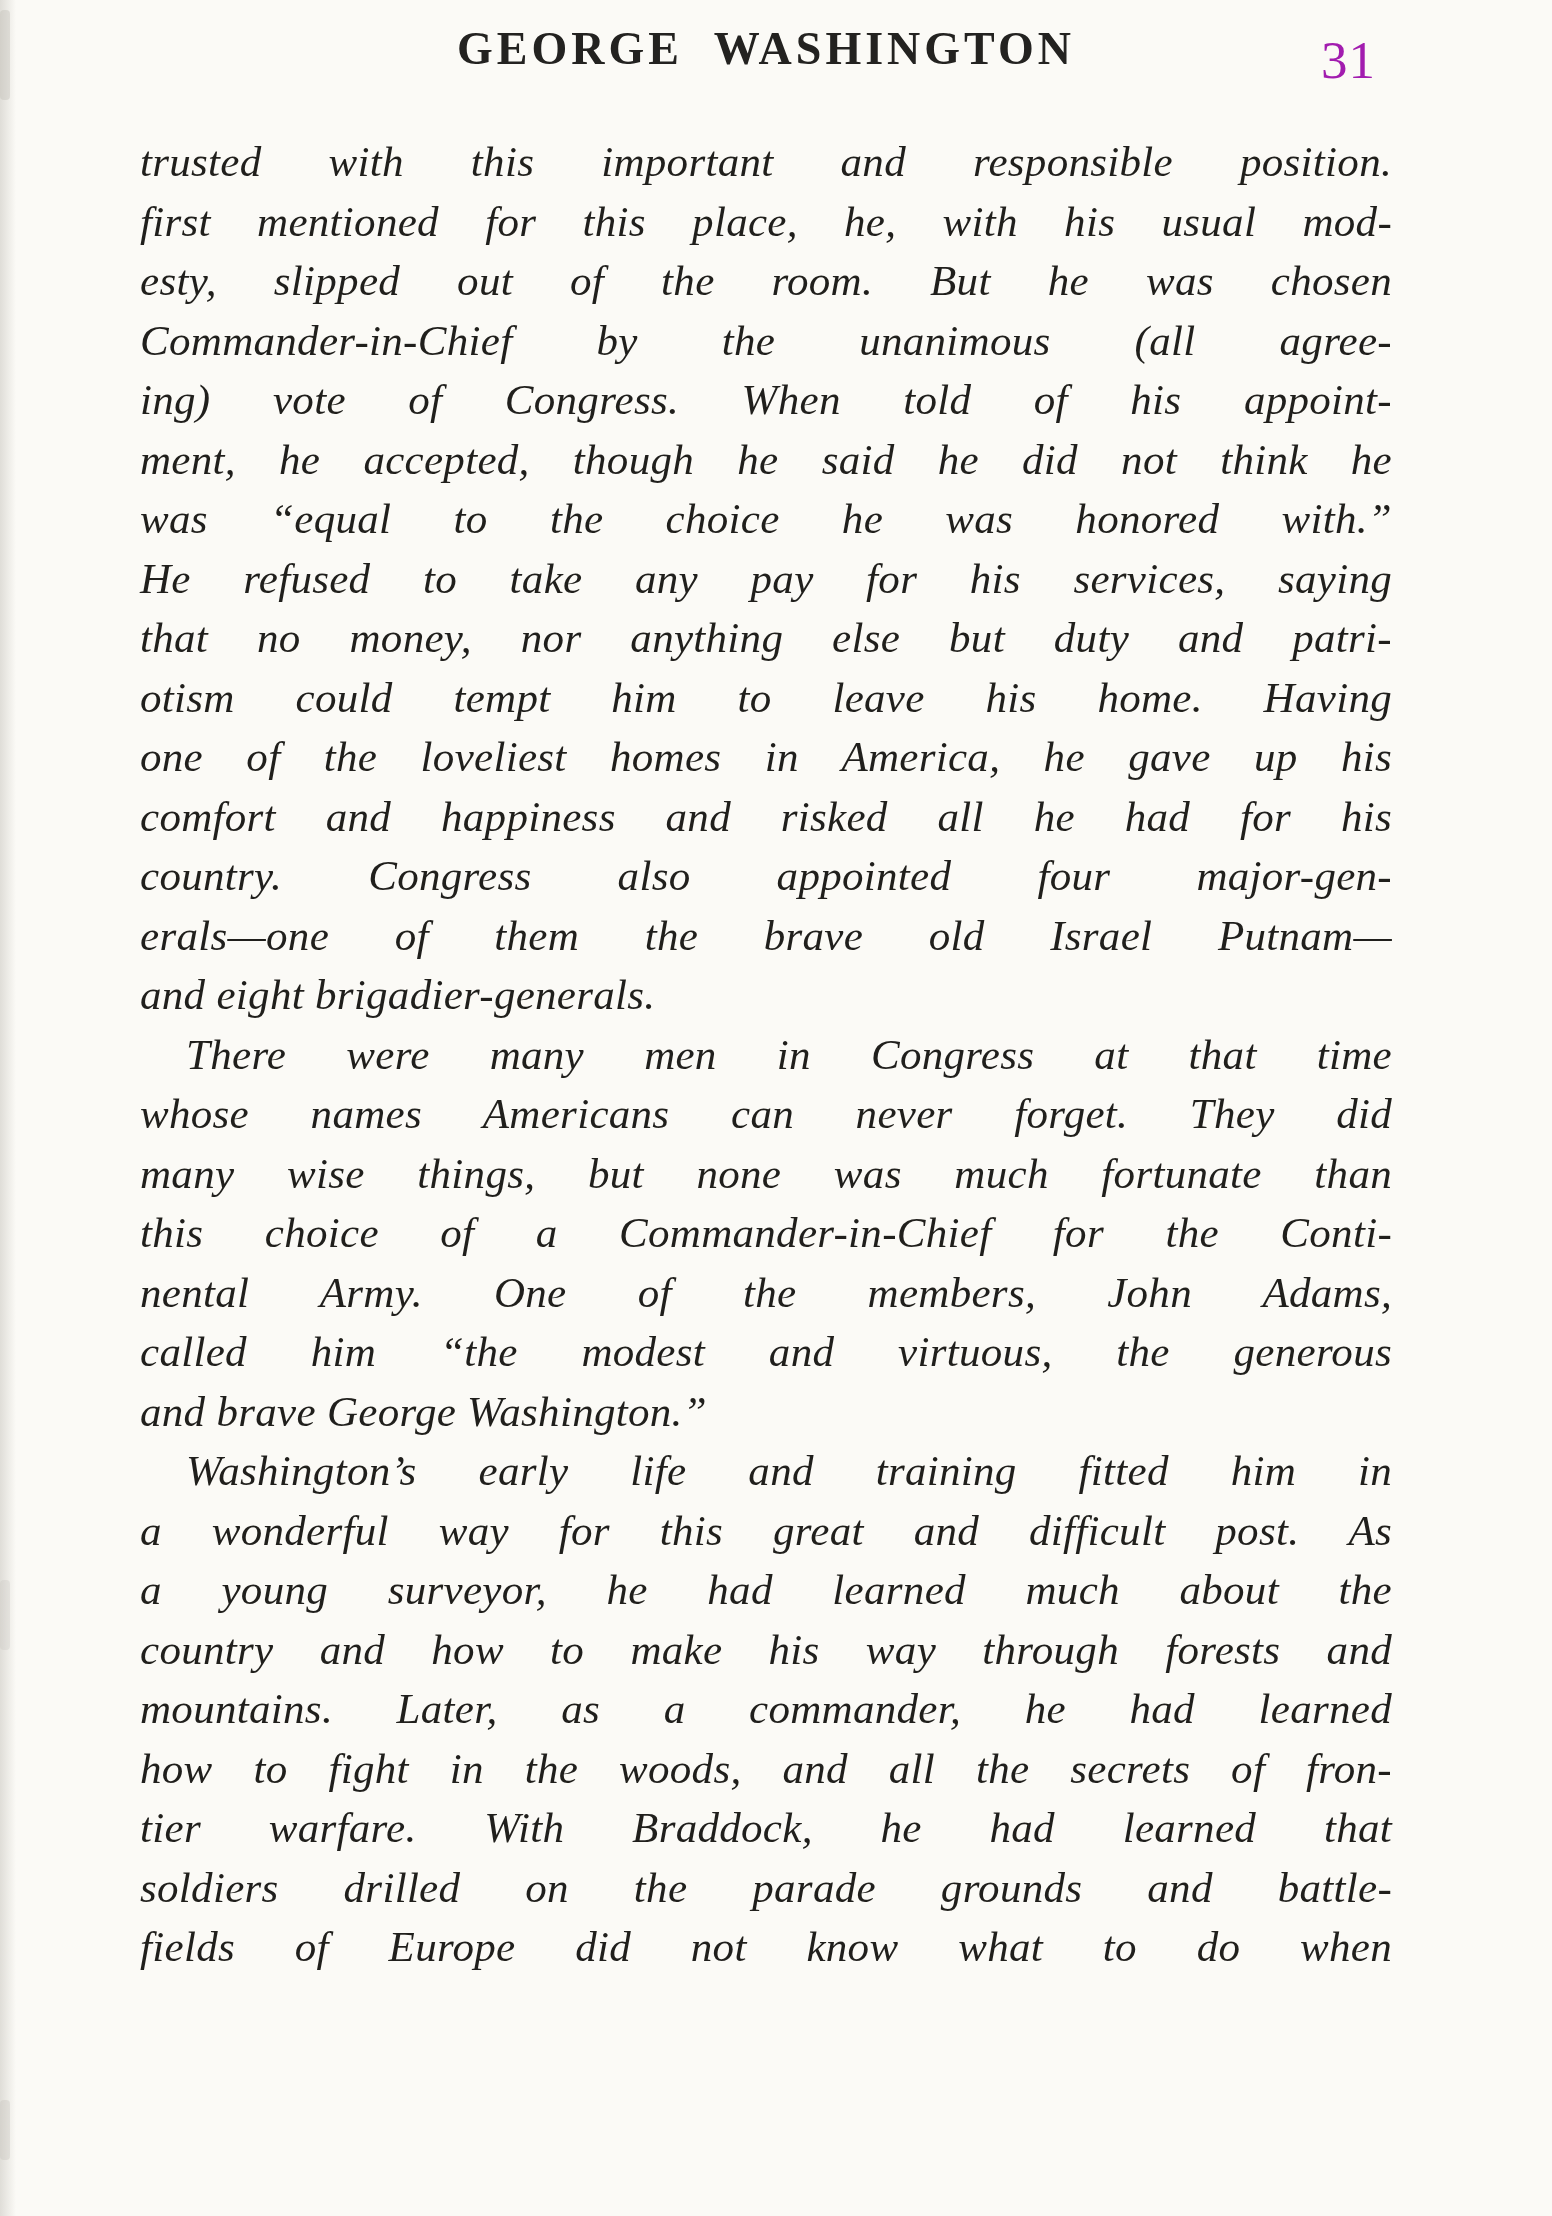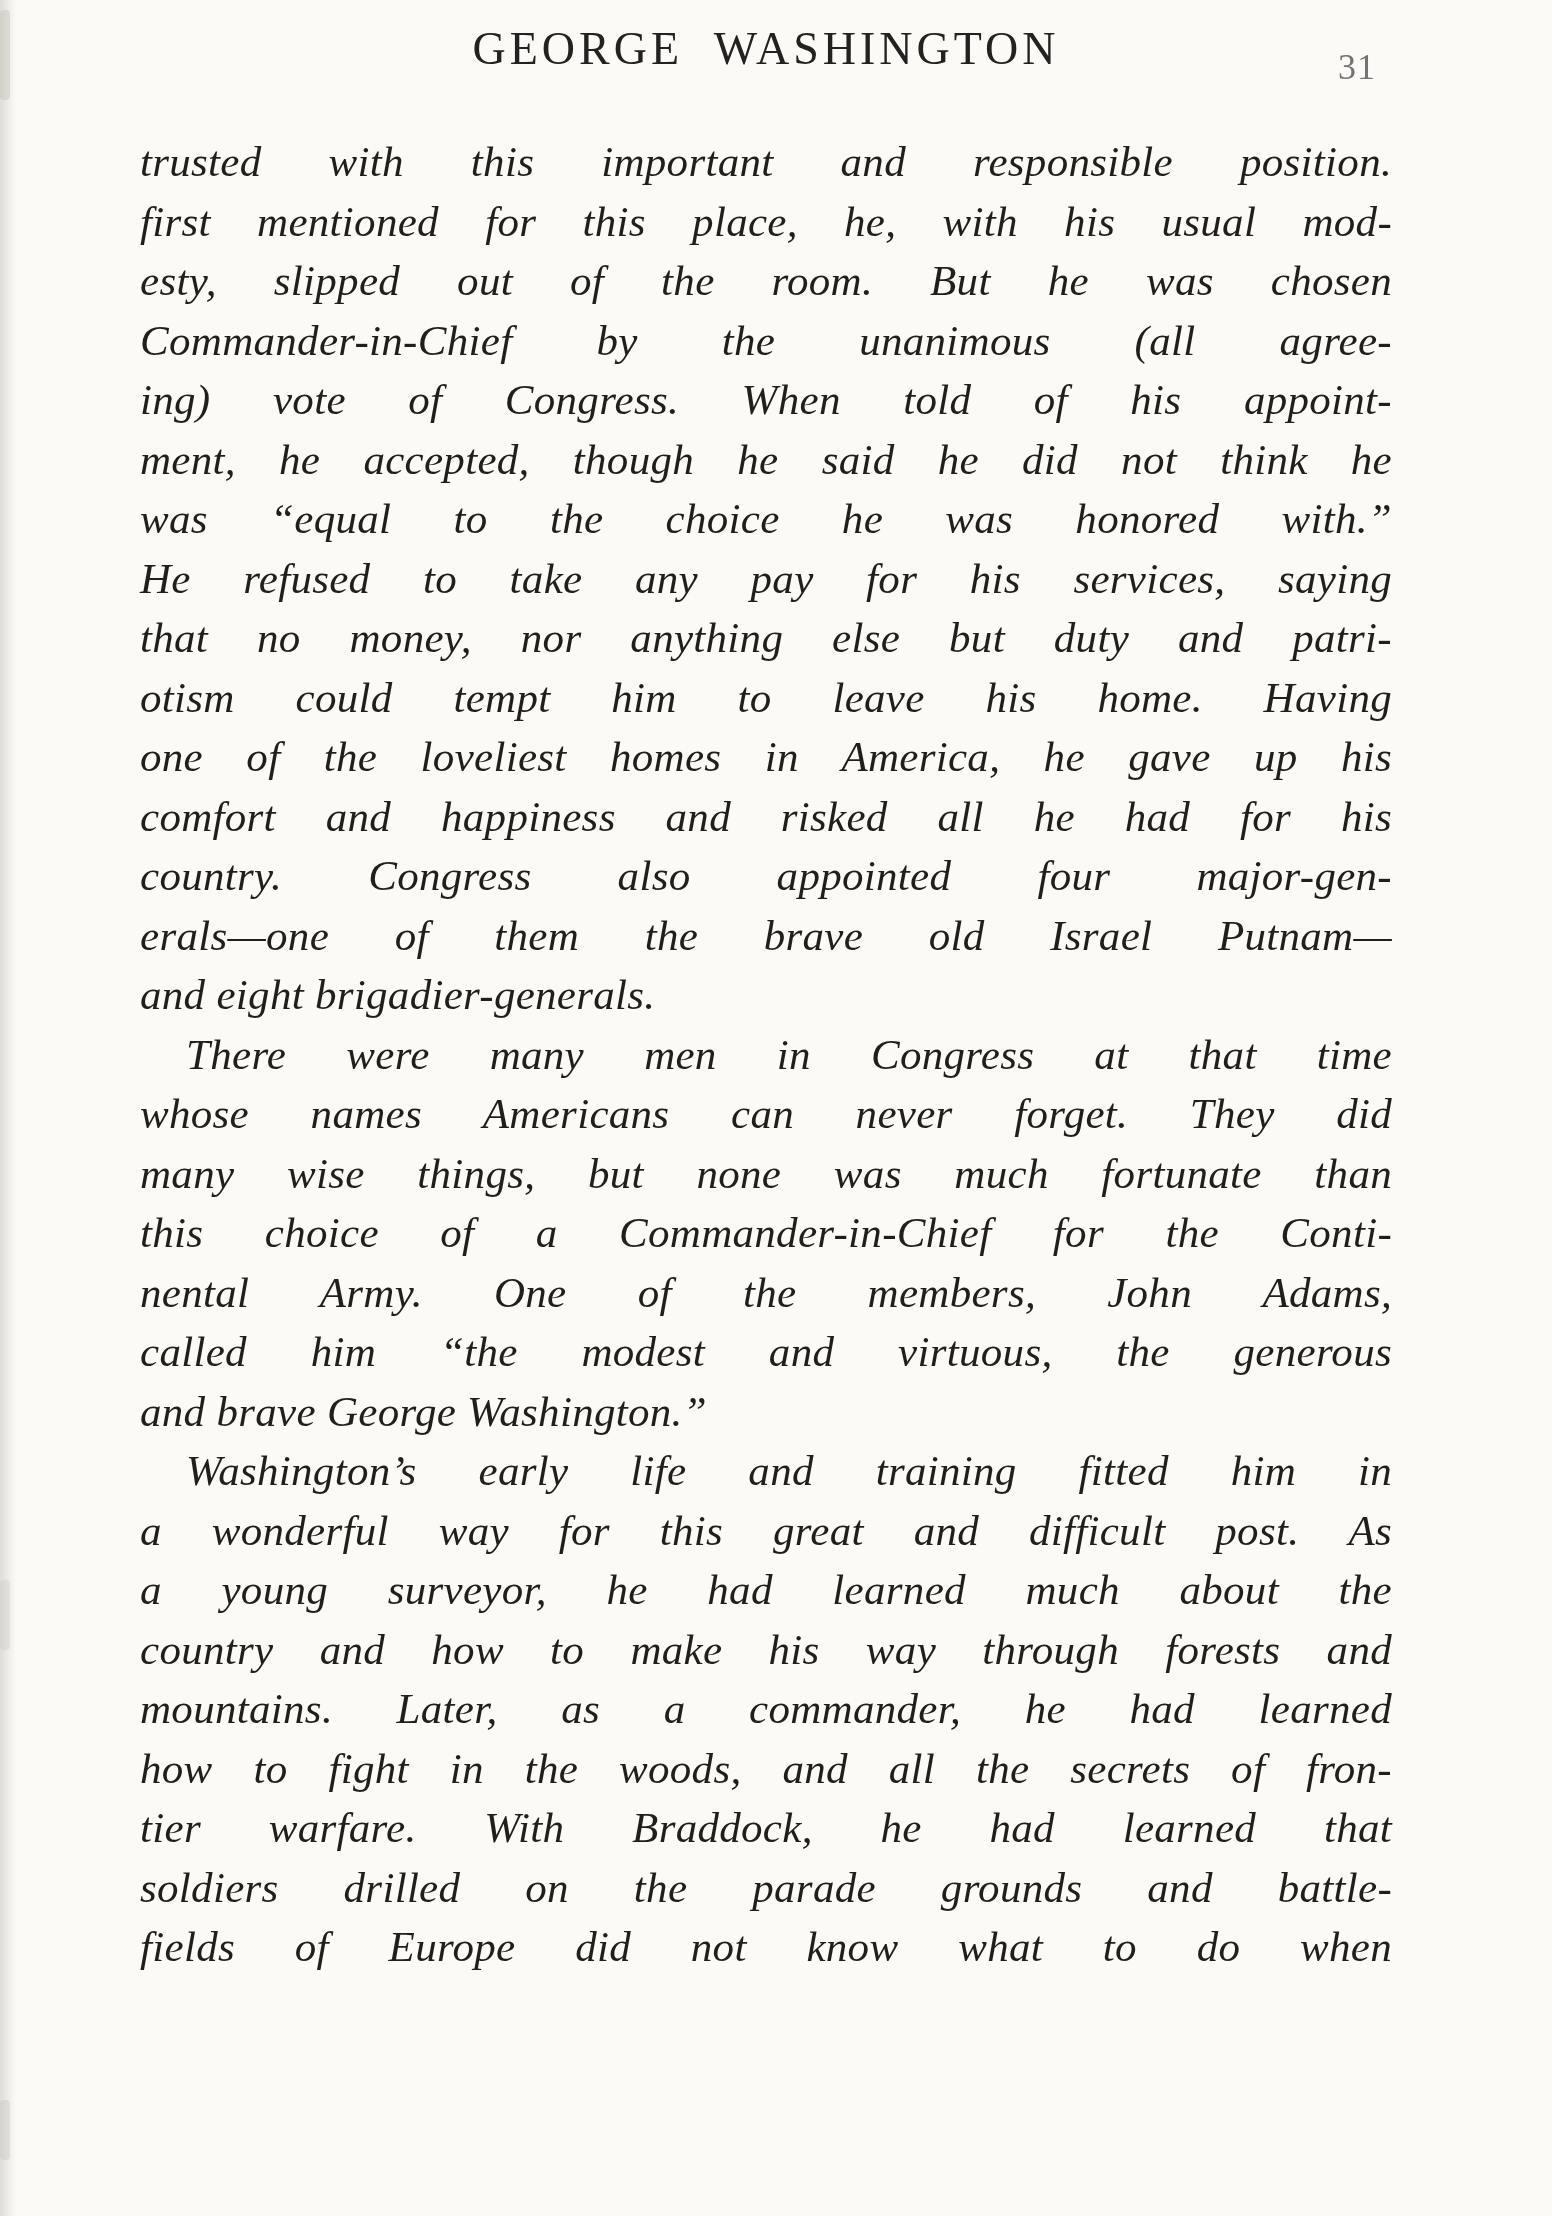--- a/index.html
+++ b/index.html
@@ -38,33 +38,32 @@
     top: 22px;
     left: 140px;
     width: 1252px;
     height: 70px;
   }
   .page-title {
     position: absolute;
     left: 0; right: 0;
     text-align: center;
     font-size: 46px;
-    font-weight: normal;
+    font-weight: bold;
     letter-spacing: 4px;
     word-spacing: 16px;
     color: #232220;
   }
   .page-number {
     position: absolute;
     right: 16px;
     top: 8px;
-    font-size: 36px;
+    font-size: 53px;
     letter-spacing: 1px;
-    color: #737373;
-    margin-top: 16px;
+    color: #a21caf;
   }
 
   .text-block {
     position: absolute;
     left: 140px;
     top: 132px;
     width: 1252px;
   }
   .line {
     font-size: 43px;

